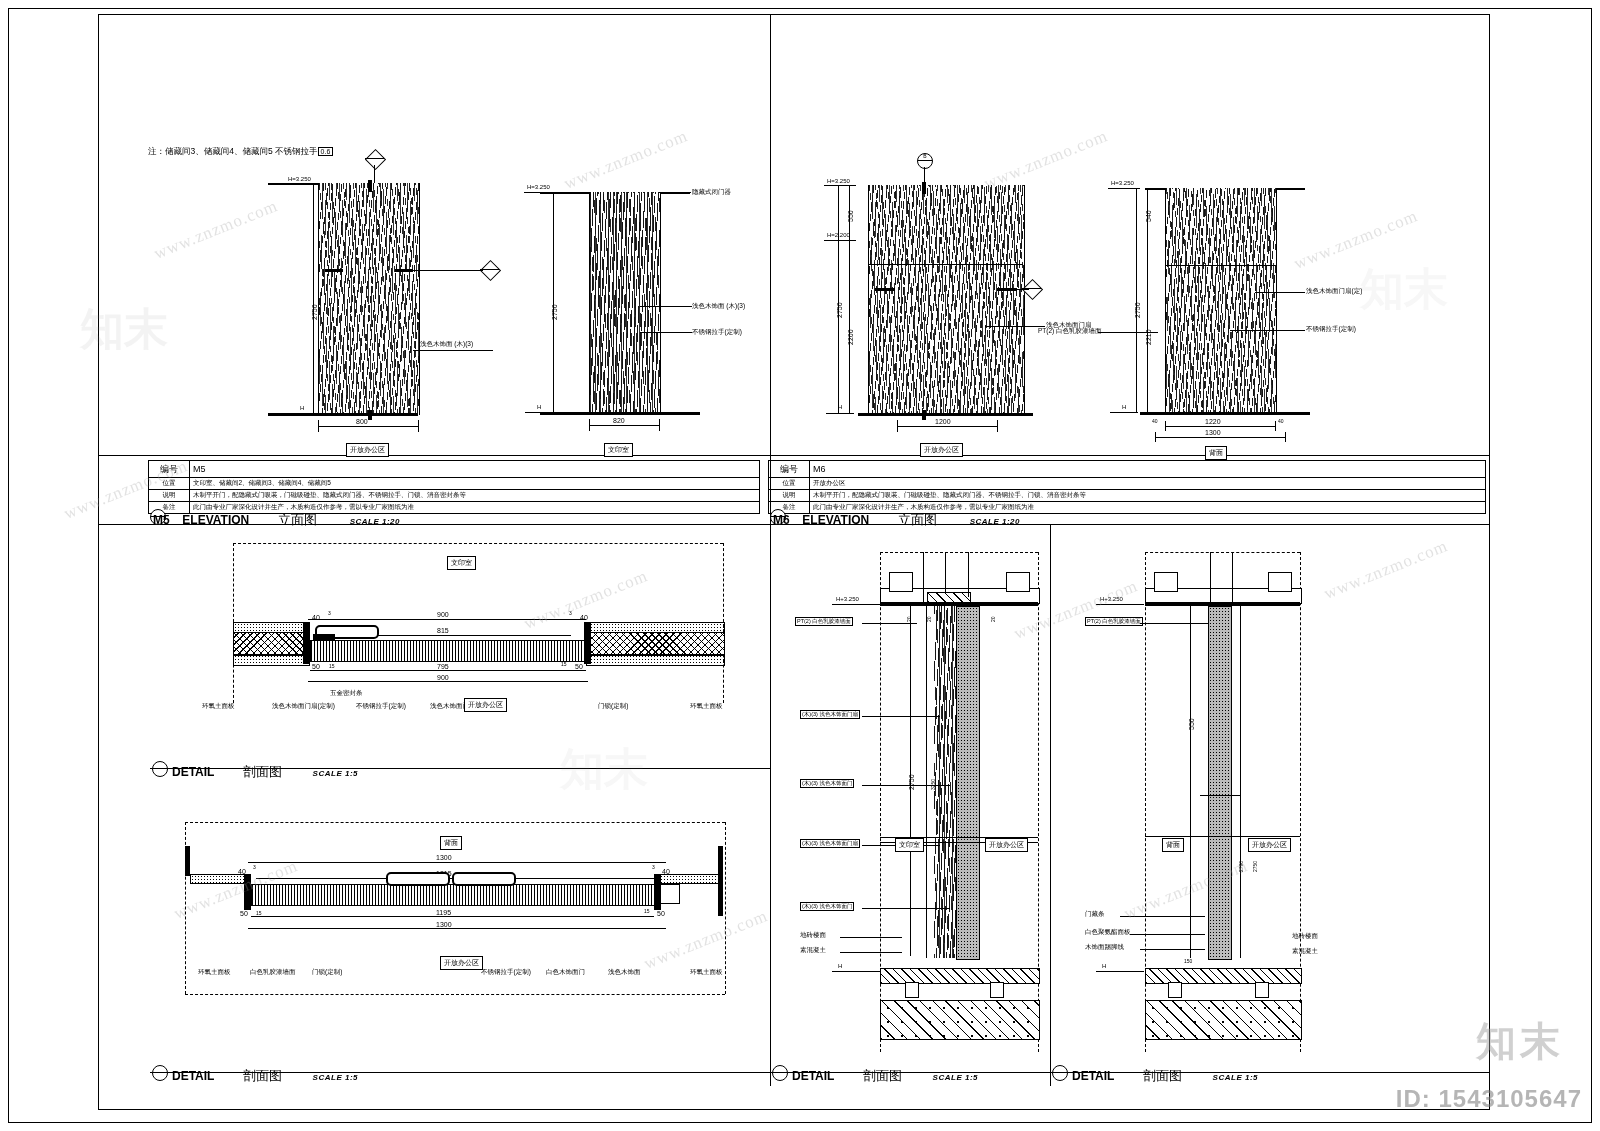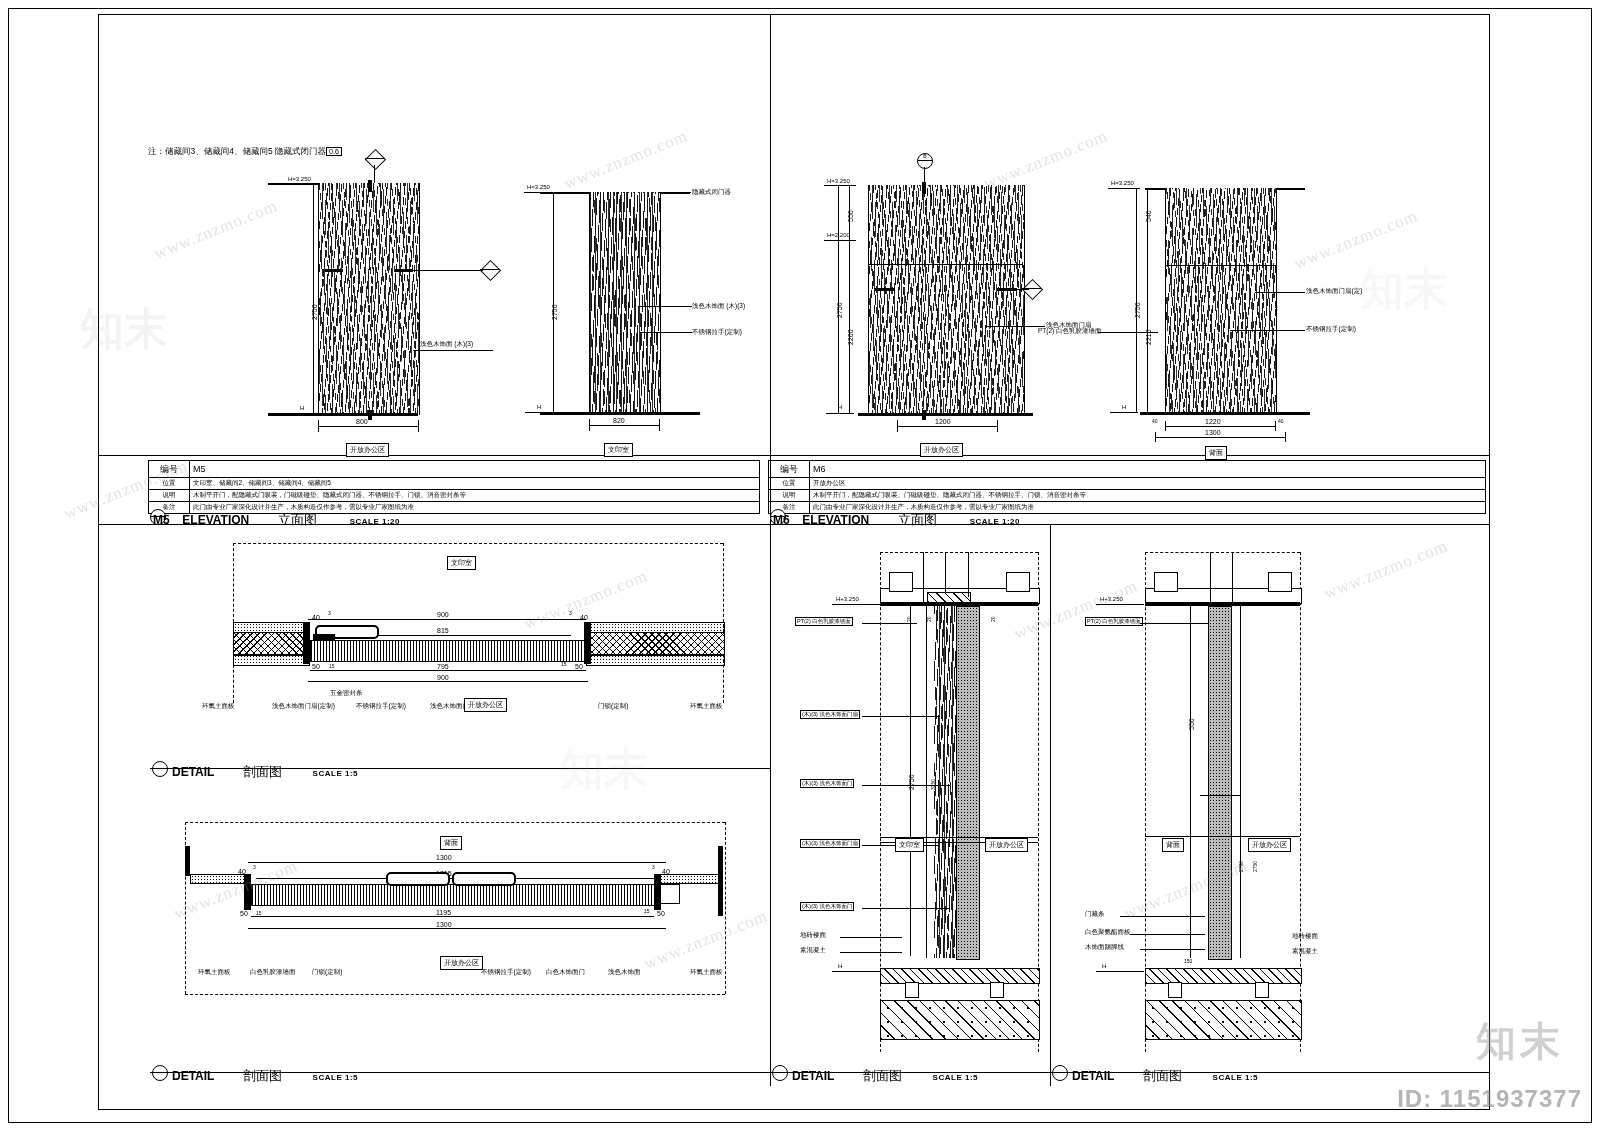--- a/index.html
+++ b/index.html
@@ -54,21 +54,21 @@
   
   .spec{position:absolute;border-collapse:collapse;font-size:6.5px;}
   .spec td{border:1px solid #000;padding:0 3px;height:11px;vertical-align:middle;white-space:nowrap;}
   .spec td.k{width:34px;text-align:center;}
   .spec tr.first td{height:16px;font-size:9px;}
 
   
   .sectitle{position:absolute;font-size:12px;font-weight:bold;white-space:nowrap;
             font-family:"Liberation Sans",sans-serif;}
   .sectitle .cn{font-family:"Liberation Serif",serif;font-weight:normal;font-size:13px;}
-  .sectitle .sc{font-size:8px;font-weight:bold;letter-spacing:.5px;}
+  .sectitle .sc{font-size:8px;font-weight:bold;letter-spacing:.5px;font-style:italic;}
 
   .bubble{position:absolute;width:14px;height:14px;border:1px solid #000;border-radius:50%;
           background:#fff;}
   .bubble .mid{position:absolute;left:0;top:6px;width:14px;height:1px;background:#000;}
   .bubble .t{position:absolute;left:0;top:-1px;width:14px;text-align:center;font-size:5px;}
   .bubble .b{position:absolute;left:0;top:6px;width:14px;text-align:center;font-size:5px;}
 
   .dia{position:absolute;width:13px;height:13px;border:1px solid #000;transform:rotate(45deg);background:#fff;}
   .dia-wrap{position:absolute;width:13px;height:13px;}
   .dia-wrap .line{position:absolute;left:-3px;top:6px;width:19px;height:1px;background:#000;}
@@ -95,21 +95,21 @@
 </head>
 <body>
 
 <div class="sheet">
 
   <div class="outer-frame"></div>
   <div class="inner-frame"></div>
 
 
   <div class="note-top">
-    <span>注：储藏间3、储藏间4、储藏间5 隐藏式闭门器</span><span class="boxed">0.6</span>
+    <span>注：储藏间3、储藏间4、储藏间5 不锈钢拉手</span><span class="boxed">0.6</span>
   </div>
 
   <div class="vl" style="left:770px;top:14px;height:510px;"></div>
   <div class="hl" style="left:99px;top:455px;width:1390px;"></div>
   <div class="hl" style="left:99px;top:524px;width:1390px;"></div>
 
   <div>
     <div class="dia-wrap" style="left:368px;top:152px;">
       <div class="dia"></div>
         <div class="line"></div>
@@ -606,15 +606,15 @@
   <div class="wm" style="left:520px;top:590px;">www.znzmo.com</div>
   <div class="wm" style="left:1010px;top:600px;">www.znzmo.com</div>
   <div class="wm" style="left:1320px;top:560px;">www.znzmo.com</div>
   <div class="wm" style="left:170px;top:880px;">www.znzmo.com</div>
   <div class="wm" style="left:640px;top:930px;">www.znzmo.com</div>
   <div class="wm" style="left:1120px;top:880px;">www.znzmo.com</div>
   <div class="wm2" style="left:80px;top:300px;opacity:.5;">知末</div>
   <div class="wm2" style="left:560px;top:740px;opacity:.35;">知末</div>
   <div class="wm2" style="left:1360px;top:260px;opacity:.35;">知末</div>
   <div class="wm-logo">知末</div>
-  <div class="wm-id">ID: 1151937377</div>
+  <div class="wm-id">ID: 1543105647</div>
 
 </div>
 
 </body></html>

